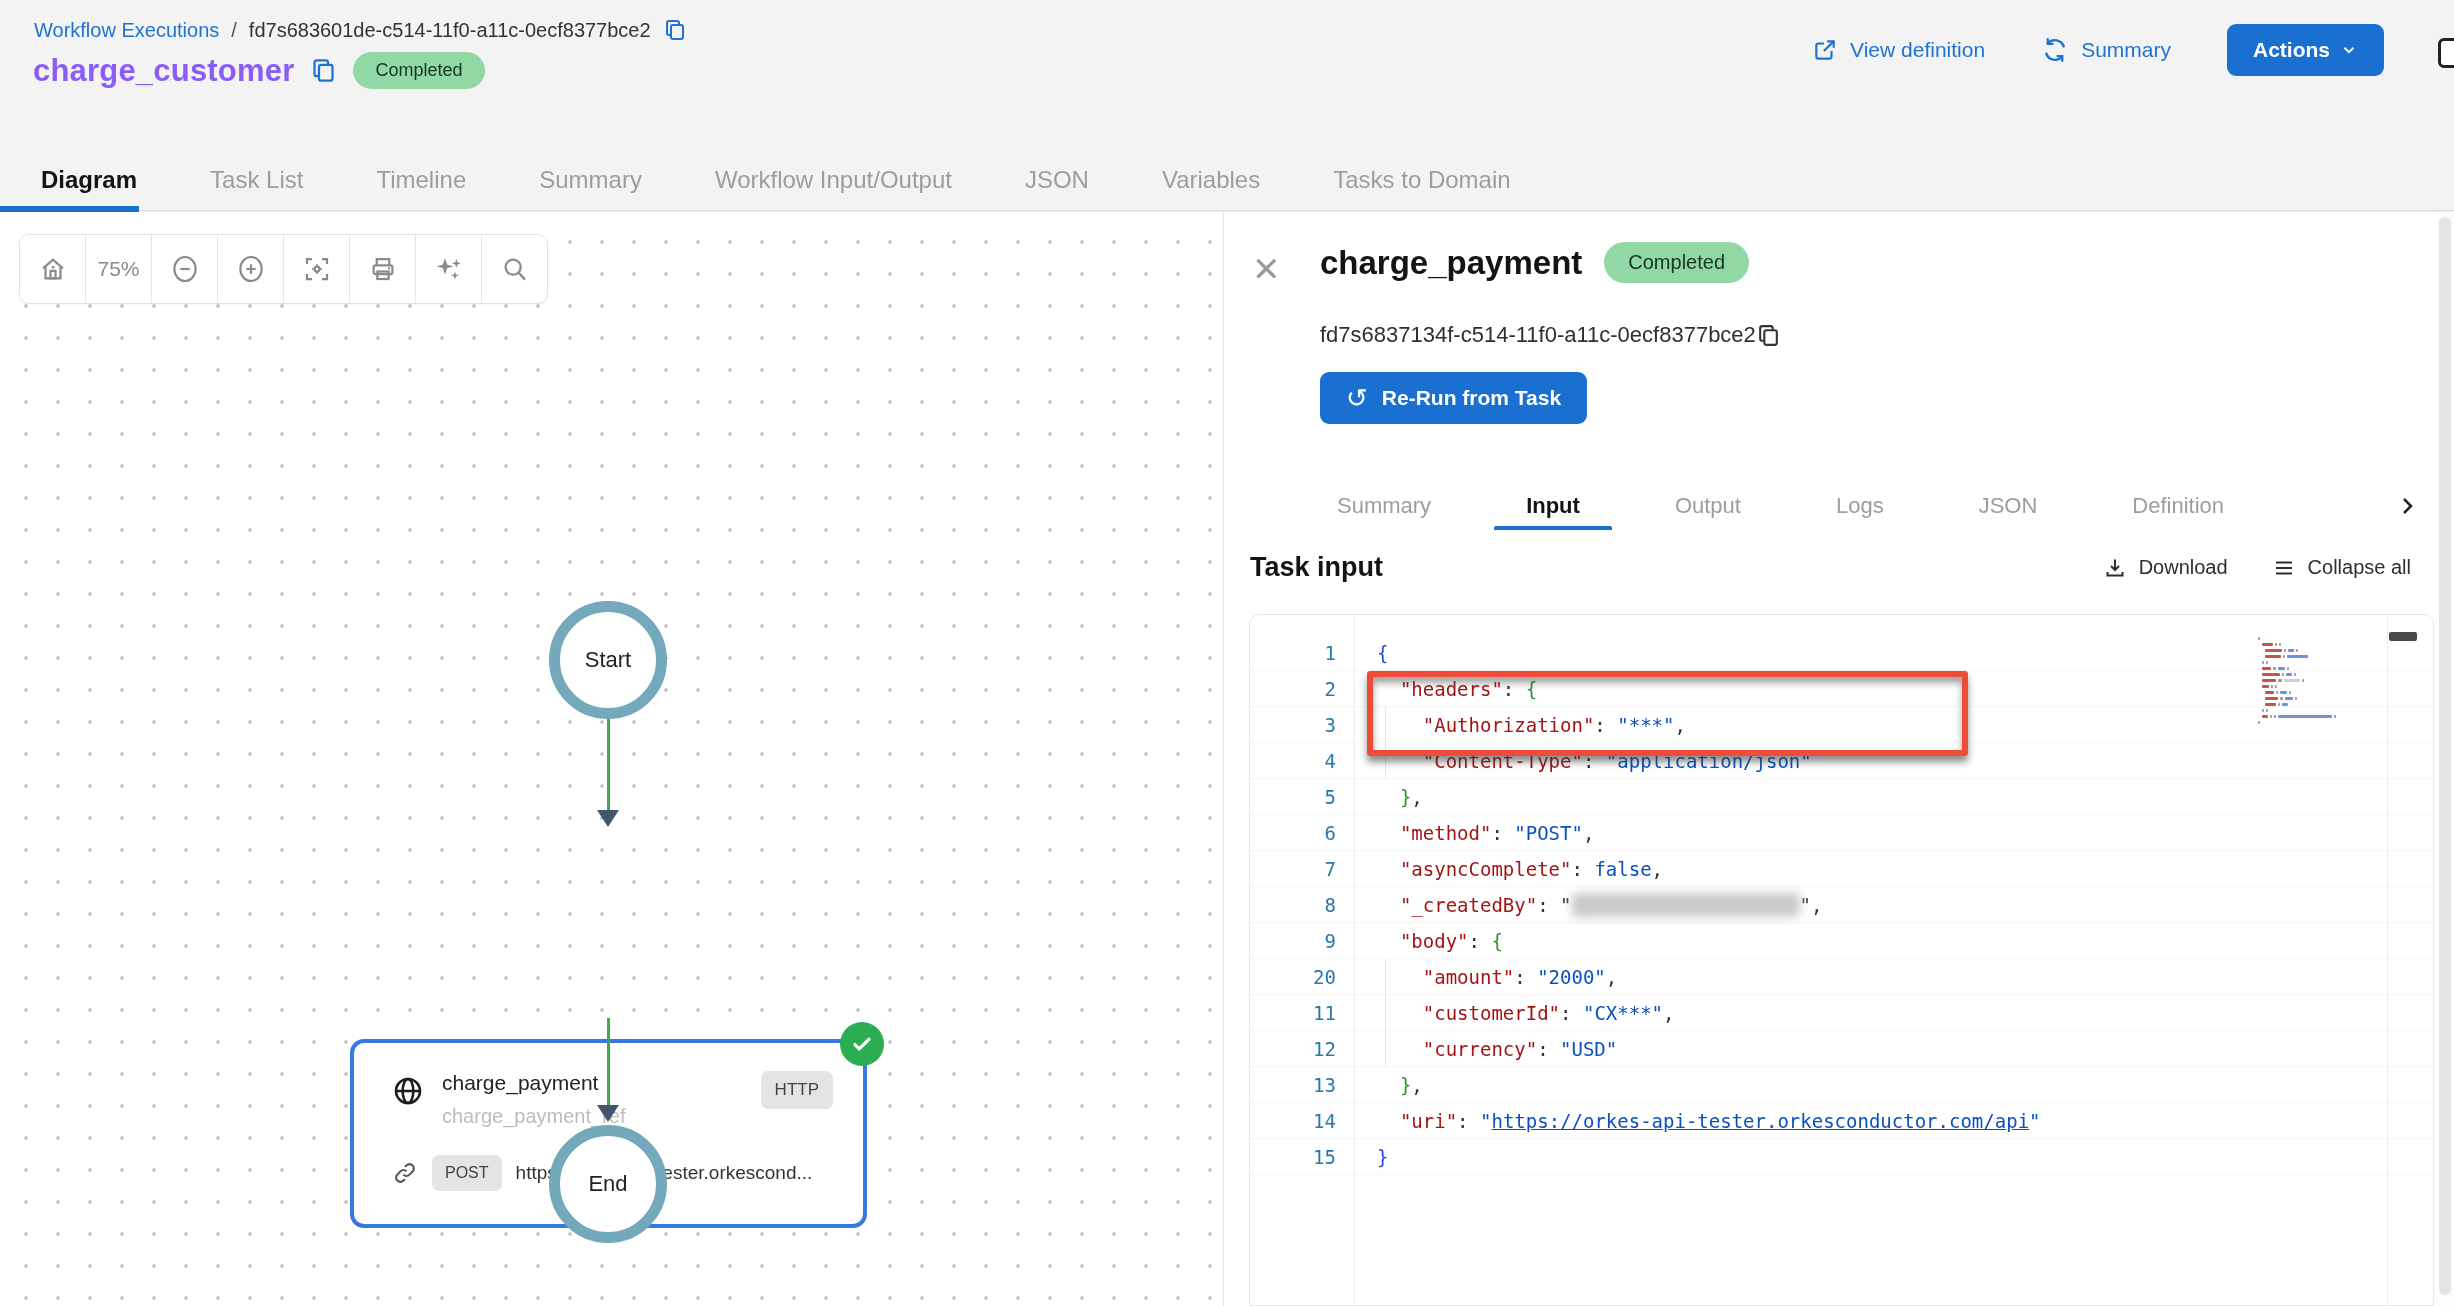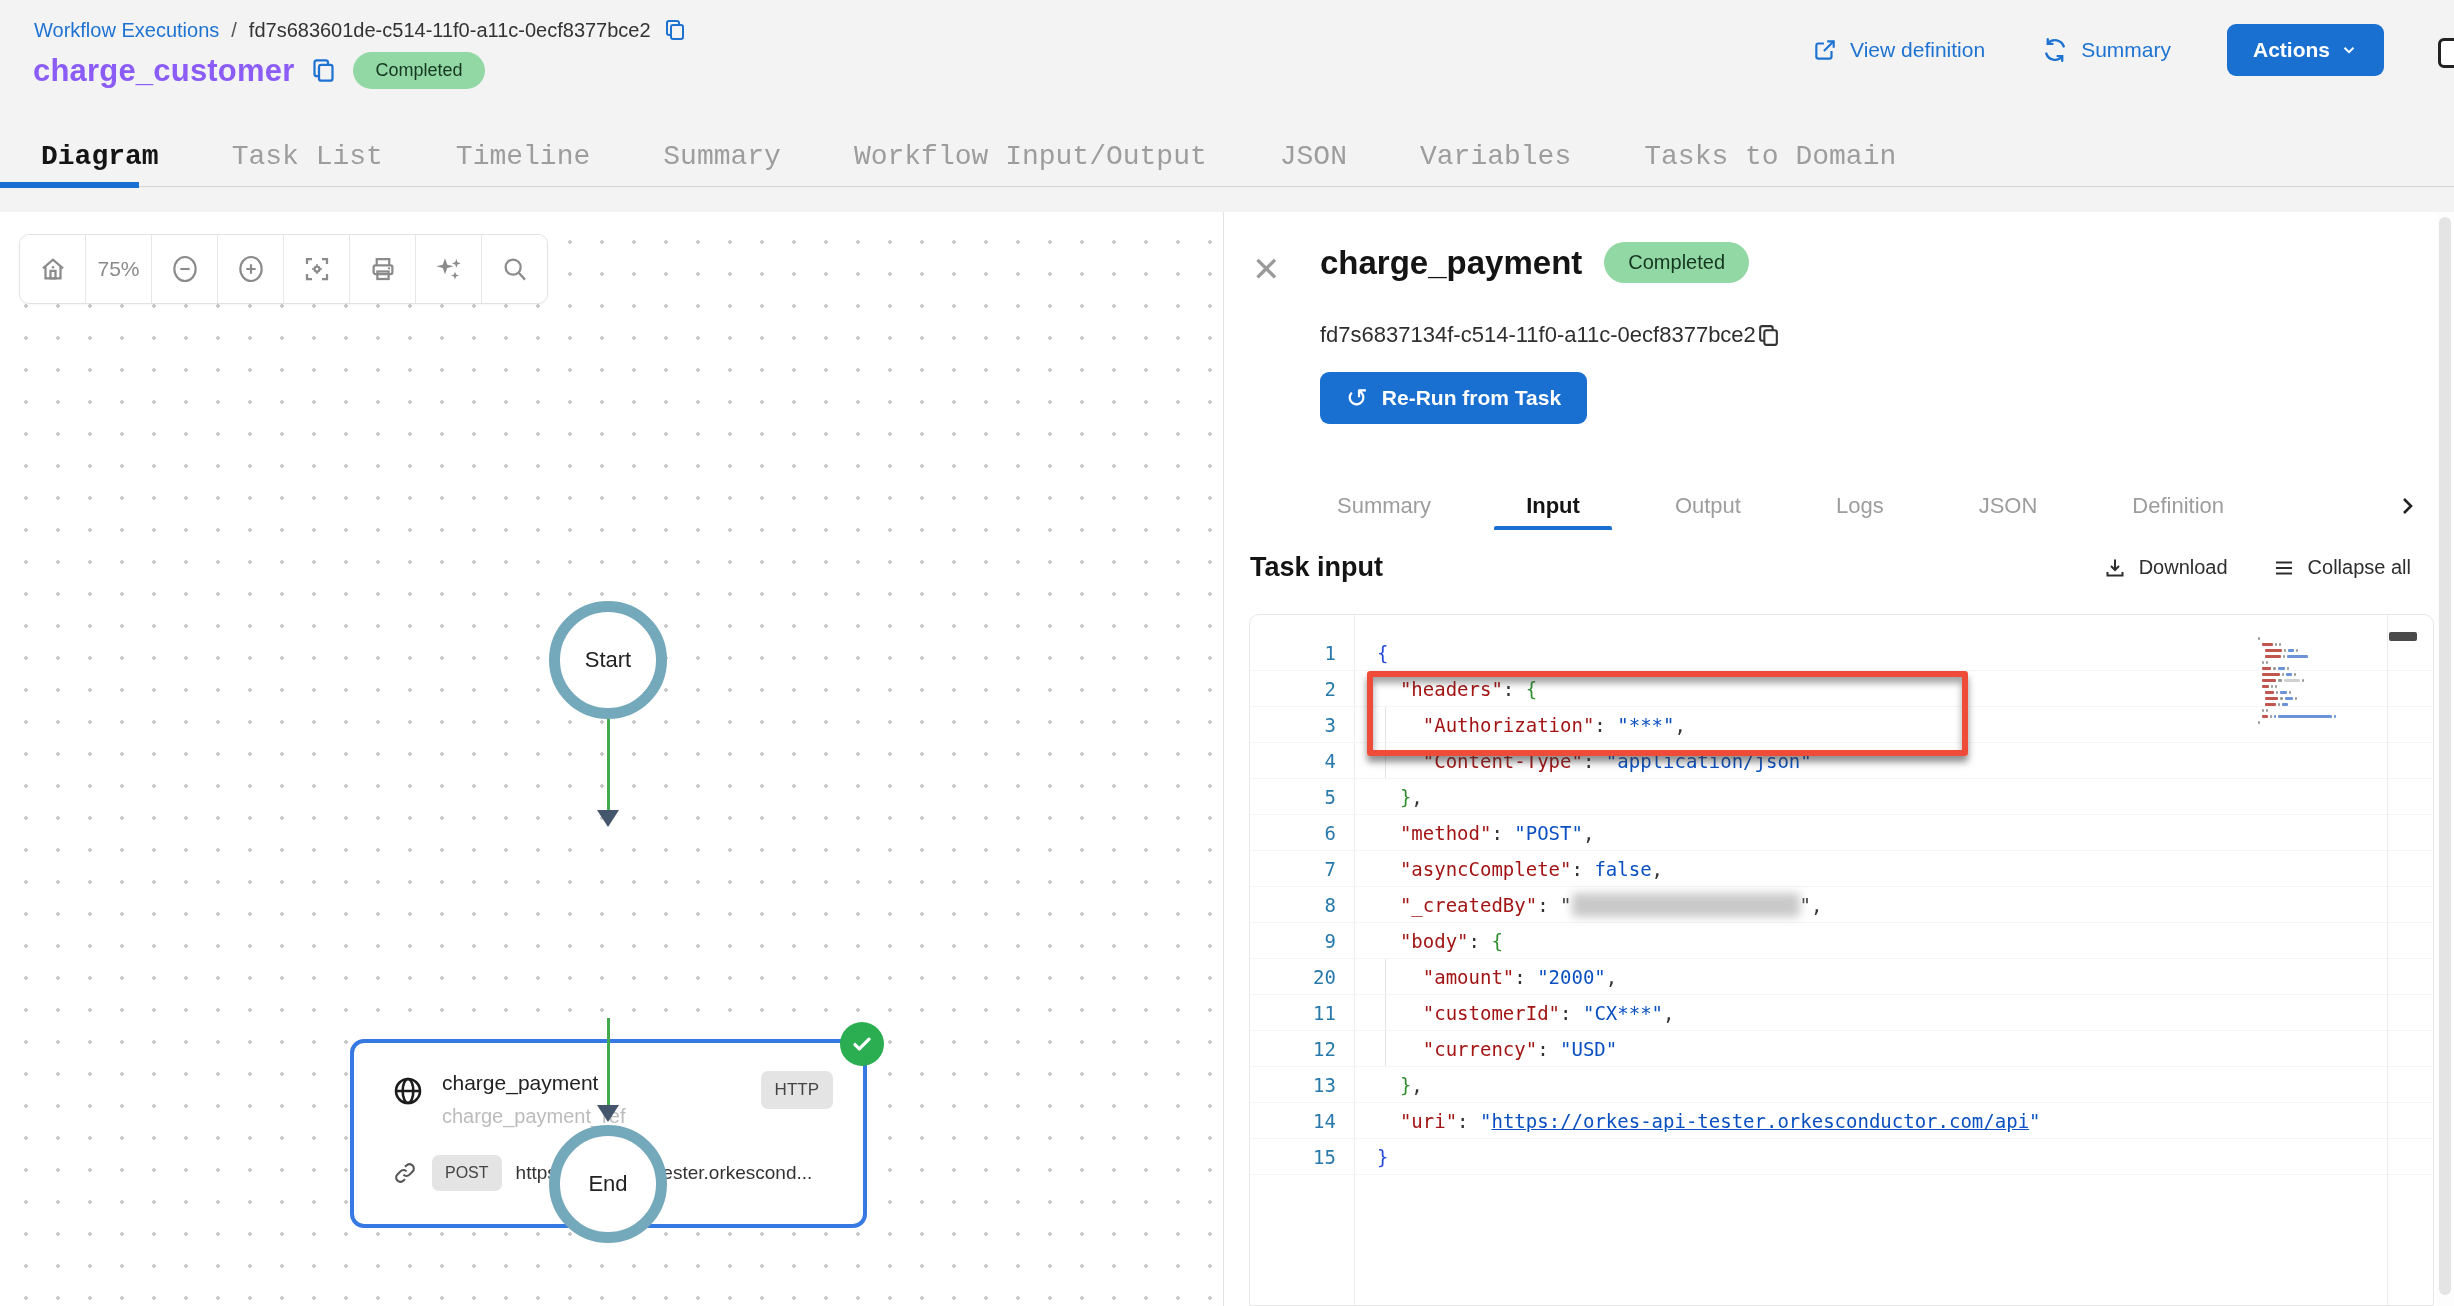--- a/index.html
+++ b/index.html
@@ -1,38 +1,38 @@
 <!DOCTYPE html>
 <html><head>
 <meta charset="utf-8">
 <style>
   * { margin:0; padding:0; box-sizing:border-box; }
   html,body { width:2454px; height:1306px; overflow:hidden; }
   body { font-family:"Liberation Sans", sans-serif; background:#f3f3f3; position:relative; color:#222; }
   svg { display:block; }
 
   
-  .header { position:absolute; left:0; top:0; width:2454px; height:187px; background:#f3f3f3; border-bottom:1px solid #d6d6d6; }
+  .header { position:absolute; left:0; top:0; width:2454px; height:211px; background:#f3f3f3; border-bottom:1px solid #d6d6d6; }
   .breadcrumb { position:absolute; left:34px; top:18px; display:flex; align-items:center; gap:12px; font-size:20px; }
   .crumb-link { color:#1e73d2; cursor:pointer; }
   .crumb-sep { color:#555; }
   .crumb-id { color:#333; }
   .copy-ic { color:#1e73d2; cursor:pointer; }
   .title-row { position:absolute; left:33px; top:52px; display:flex; align-items:center; gap:16px; }
   .page-title { font-size:31px; font-weight:700; color:#8b5cf6; letter-spacing:.2px; }
   .badge-green { background:#92d8a4; color:#15361f; font-size:18px; padding:8px 22px; border-radius:20px; white-space:nowrap; }
   .hdr-actions { position:absolute; right:70px; top:24px; display:flex; align-items:center; gap:56px; }
   .hdr-link { display:flex; align-items:center; gap:12px; color:#1e73d2; font-size:21px; cursor:pointer; }
   .btn-primary { background:#1a70d1; color:#fff; border:none; font-family:inherit; font-size:21px; font-weight:700;
                  padding:14px 26px; border-radius:9px; display:flex; align-items:center; gap:10px; cursor:pointer; }
   .edge-chip { position:absolute; right:-10px; top:38px; width:26px; height:30px; background:#fff; border:3px solid #222; border-radius:6px; }
 
   
   .main-tabs { position:absolute; left:41px; bottom:0; height:60px; display:flex; gap:73px; align-items:center; }
-  .main-tab { font-size:28px; color:#9d9d9d; cursor:pointer; white-space:nowrap;font-family:Liberation Mono, monospace; }
+  .main-tab { font-size:24px; color:#9d9d9d; cursor:pointer; white-space:nowrap; }
   .main-tab.active { color:#141414; font-weight:700; }
   .main-tab-underline { position:absolute; left:0; bottom:-2px; width:139px; height:6px; background:#1a70d1; }
 
   
   .diagram { position:absolute; left:0; top:212px; width:1223px; height:1094px; background:#fff;
              background-image:radial-gradient(#c9c9c9 1.6px, transparent 1.7px); background-size:32px 32px; background-position:10px 14px; }
   .dg-toolbar { position:absolute; left:19px; top:22px; width:529px; height:70px; background:#fff; border:1px solid #e2e2e2;
                 border-radius:10px; display:flex; overflow:hidden; box-shadow:0 1px 2px rgba(0,0,0,.04); }
   .dg-btn { flex:1; display:flex; align-items:center; justify-content:center; border-right:1px solid #e6e6e6; color:#8b8b8b; cursor:pointer; background:#fff; }
   .dg-btn:last-child { border-right:none; }

